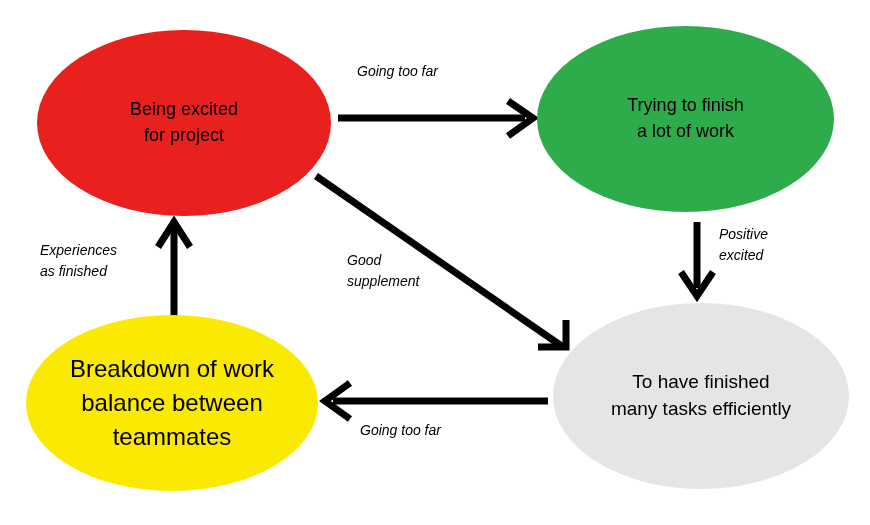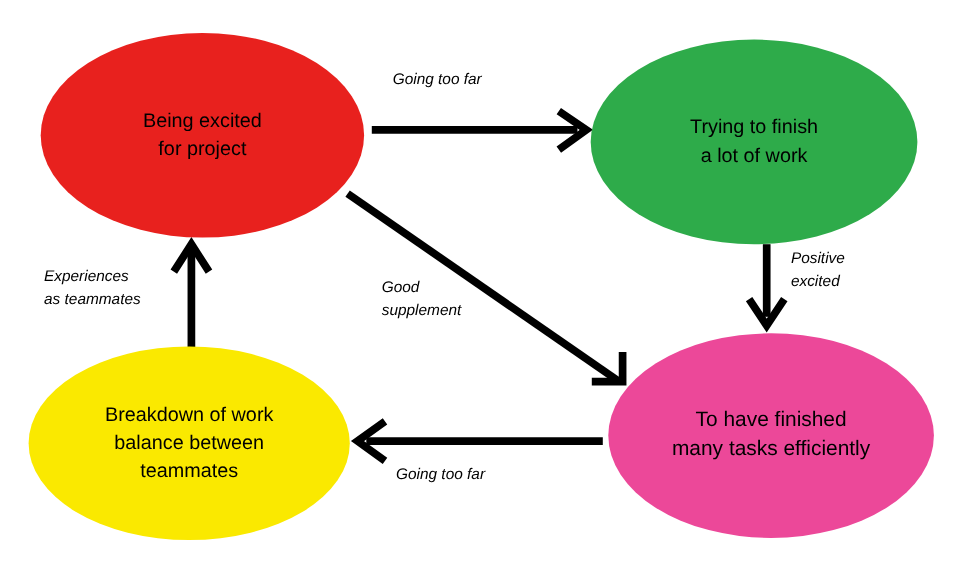--- a/index.html
+++ b/index.html
@@ -28,25 +28,25 @@
   }
   .node-label {
     color: #000000;
     font-size: 18px;
     line-height: 1.42;
     white-space: pre-line;
     padding: 0 10px;
     font-family: "Liberation Sans", sans-serif;
   }
   #node-red   { left: 37px;  top: 30px;  width: 294px; height: 186px; background: #E8211E; }
-  #node-green { left: 537px; top: 36px;  width: 297px; height: 186px; background: #2EAB4A; }
+  #node-green { left: 537px; top: 26px;  width: 297px; height: 186px; background: #2EAB4A; }
   #node-yellow{ left: 26px;  top: 315px; width: 292px; height: 176px; background: #FAE900; }
   #node-blue  { left: 553px; top: 303px; width: 296px; height: 186px; background: #4043CB; }
 
-  #node-yellow .node-label { font-size: 18px; }
+  #node-yellow .node-label { font-size: 24px; }
   #node-blue .node-label   { font-size: 19px; }
 
   .edge-label {
     position: absolute;
     color: #000000;
     font-style: italic;
     font-size: 14px;
     line-height: 1.5;
     white-space: pre-line;
     font-family: "Liberation Sans", sans-serif;
@@ -108,31 +108,31 @@
     <div class="node-label">Trying to finish
 a lot of work</div>
   </div>
 
   <div class="node" id="node-yellow" style="background: rgb(250, 233, 0);">
     <div class="node-label">Breakdown of work
 balance between
 teammates</div>
   </div>
 
-  <div class="node" id="node-blue" style="background: #ec4899;">
+  <div class="node" id="node-blue" style="background: #e5e5e5;">
     <div class="node-label">To have finished
 many tasks efficiently</div>
   </div>
 
   <div class="edge-label" id="label-going-too-far-top">Going too far</div>
 
   <div class="edge-label" id="label-positive-opposite">Positive
 excited</div>
 
   <div class="edge-label" id="label-good-supplement">Good
 supplement</div>
 
   <div class="edge-label" id="label-going-too-far-bot">Going too far</div>
 
   <div class="edge-label" id="label-experiences">Experiences
-as teammates</div>
+as finished</div>
 
 </div>
 
 </body></html>

